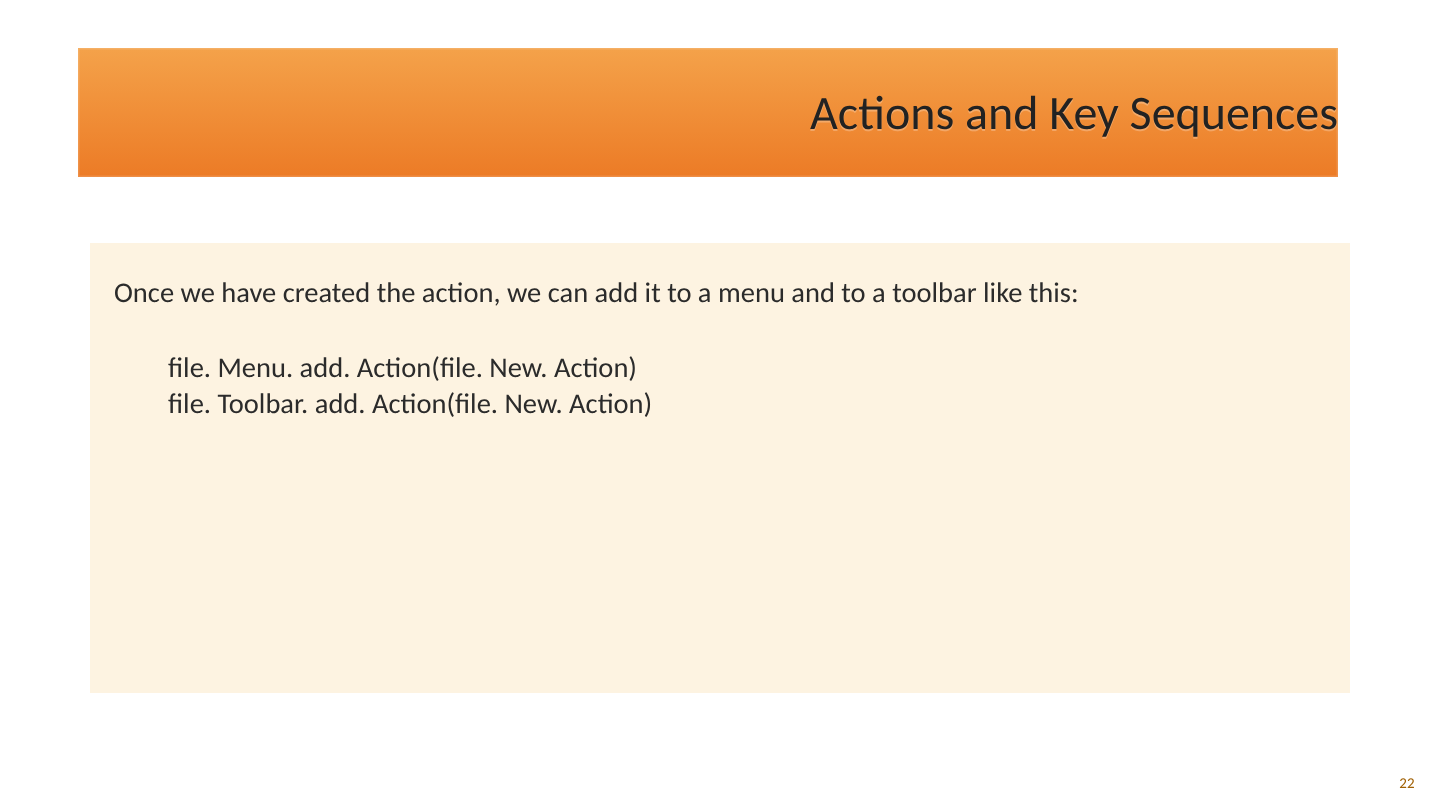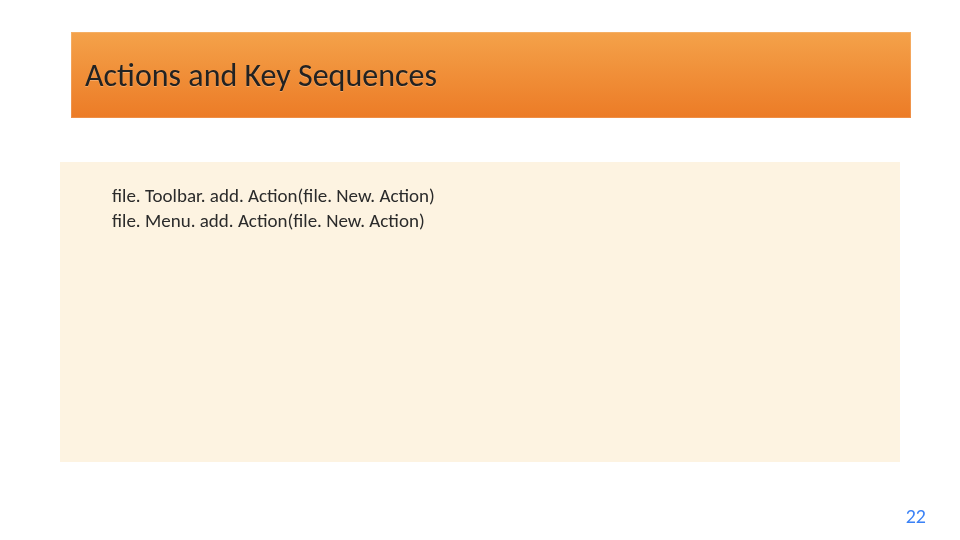--- a/index.html
+++ b/index.html
@@ -7,30 +7,31 @@
     padding: 0;
     width: 960px;
     height: 540px;
     background: #ffffff;
     font-family: "Calibri", "Segoe UI", Arial, sans-serif;
     overflow: hidden;
     position: relative;
   }
   .title-bar {
     position: absolute;
-    left: 71px;
+    left: 52px;
     top: 32px;
     width: 840px;
     height: 86px;
     background: linear-gradient(to bottom, #f4a24a 0%, #ec7b26 100%);
     box-shadow: inset 0 0 0 1px rgba(255,255,255,0.15);
     display: flex;
     align-items: center;
     padding-left: 14px;
     box-sizing: border-box;
+    justify-content: flex-end;
   }
   .title-text {
     font-size: 32px;
     color: #222222;
     font-weight: 400;
     text-shadow: 0 1px 0 rgba(255,255,255,0.25);
   }
   .content-box {
     position: absolute;
     left: 60px;
@@ -56,33 +57,34 @@
   }
   .code-line {
     line-height: 1.3;
   }
   .para2 {
     text-align: justify;
     text-justify: inter-word;
   }
   .page-number {
     position: absolute;
-    right: 34px;
+    right: 17px;
     bottom: 12px;
-    font-size: 20px;
-    color: #3b82f6;
+    font-size: 10px;
+    color: #a16207;
   }
 </style>
 </head>
 <body>
 
 <div class="title-bar">
   <span class="title-text">Actions and Key Sequences</span>
 </div>
 
 <div class="content-box">
+  <div class="para">Once we have created the action, we can add it to a menu and to a toolbar like this:</div>
   <div class="code-block">
+    <div class="code-line">file. Menu. add. Action(file. New. Action)</div>
     <div class="code-line">file. Toolbar. add. Action(file. New. Action)</div>
-    <div class="code-line">file. Menu. add. Action(file. New. Action)</div>
   </div>
 </div>
 
 <div class="page-number">22</div>
 
 </body></html>

